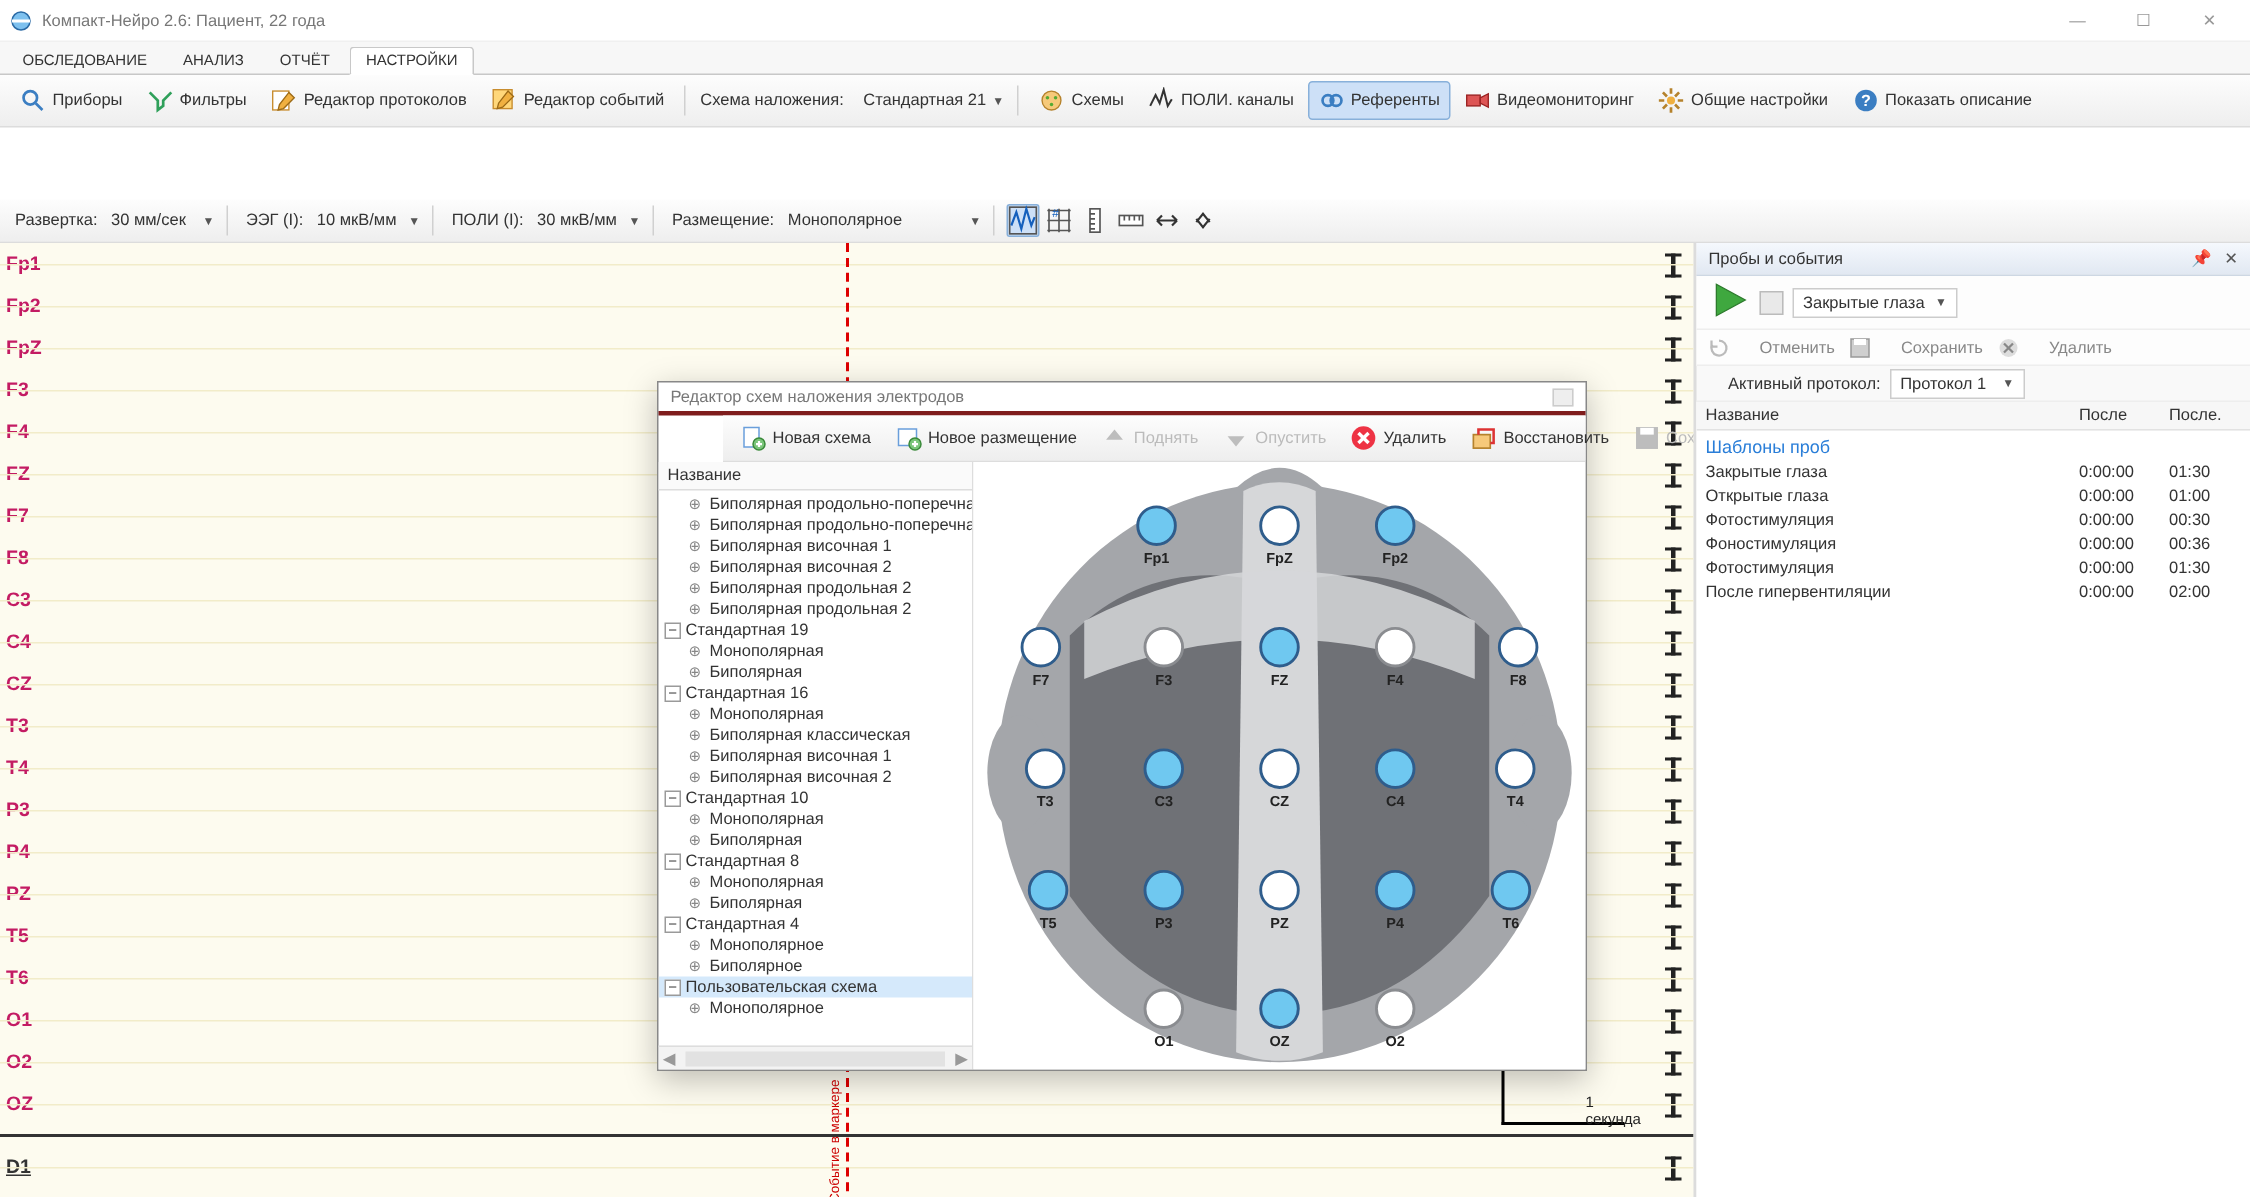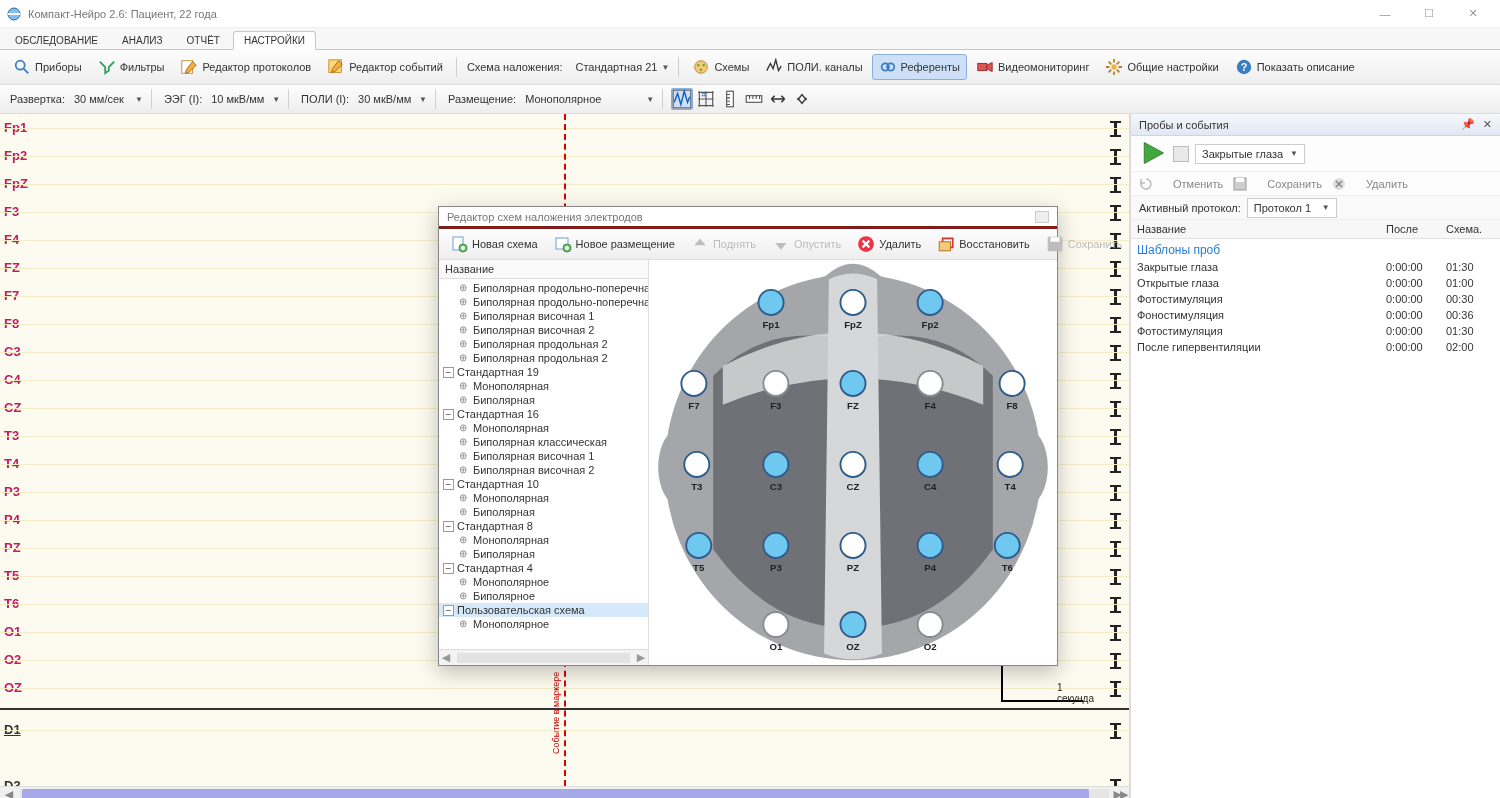--- a/index.html
+++ b/index.html
@@ -82,20 +82,21 @@
   .sep { width:1px; height:20px; background:#d0d0d0; margin:0 4px; }
   .lbl { padding: 0 4px; }
   .dd { display:inline-flex; align-items:center; gap:2px; padding:2px 2px 2px 6px; border:1px solid transparent; }
   .dd .caret { font-size: 8px; color:#555; margin-left:2px; }
 
   .toolbar2 {
     display:flex; align-items:center; gap:4px;
     padding: 3px 6px;
     background: linear-gradient(#fdfdfd, #eee);
     border-bottom: 1px solid var(--border-light);
+    margin-top: 48px;
   }
   .field { display:inline-flex; align-items:center; gap:3px; }
   .val { min-width:60px; padding:2px 2px; }
   .caret { font-size:8px; color:#555; }
   .iconbtn {
     width:22px; height:22px; display:inline-flex; align-items:center; justify-content:center;
     border:1px solid transparent; border-radius:2px;
   }
   .iconbtn.pressed { border-color:#88b0da; background:var(--ref-pressed); }
 
@@ -158,21 +159,21 @@
 
   
   .popup {
     position:absolute; left:438px; top:92px; width:620px; height:460px;
     background:#fff; border:1px solid #888; box-shadow: 0 6px 20px rgba(0,0,0,.25);
     display:flex; flex-direction:column;
   }
   .popup .phdr { height:22px; display:flex; align-items:center; padding:0 8px; color:#777; font-size:11px; border-bottom:3px solid #7f1d1d;}
   .popup .ptoolbar {
     display:flex; align-items:flex-start; gap:2px; padding:2px 4px;
-    background:linear-gradient(#fdfdfd,#eee); border-bottom:1px solid #ddd;
+    background:linear-gradient(#fdfdfd,#eee); border-bottom:1px solid #ddd;margin-left:43px;
   }
   .popup .pbody { flex:1; display:flex; overflow:hidden; }
   .popup .pleft { width:210px; border-right:1px solid #ddd; display:flex; flex-direction:column; }
   .popup .treearea { flex:1; overflow-y:scroll; overflow-x:hidden; }
   .popup .treehdr { font-size:11px; padding:3px 6px; border-bottom:1px solid #ddd; background:#fafafa;}
   .tree { list-style:none; margin:0; padding:2px 0; font-size:11px; }
   .tree li { padding:1px 0 1px 18px; white-space:nowrap; position:relative; }
   .tree li.node > .exp { position:absolute; left:4px; top:2px; width:11px; height:11px; border:1px solid #9a9a9a; background:#fff; text-align:center; line-height:9px; font-size:10px; color:#444;}
   .tree li.child { padding-left:34px; }
   .tree li.child::before { content:"⊕"; position:absolute; left:20px; top:1px; font-size:10px; color:#888;}
@@ -194,21 +195,21 @@
   }
   .rphdr .pin { margin-left:auto; margin-right:8px; font-size:11px; color:#555;}
   .rphdr .x { color:#555; }
   .rp-row1 { height:36px; display:flex; align-items:center; gap:6px; padding:0 8px; background:#fdfdfd; border-bottom:1px solid #eee;}
   .playbtn svg{ width:28px; height:28px; }
   .stopbox { width:16px;height:16px;border:1px solid #bbb;background:#e9e9e9;}
   .combo { padding:3px 6px; border:1px solid #ccc; background:#fff; min-width:110px; display:flex; align-items:center;}
   .combo .caret{margin-left:auto;}
   .rp-row2 { height:24px; display:flex; align-items:center; gap:10px; padding:0 8px; background:#fdfdfd; border-bottom:1px solid #eee; color:#888;}
   .smallbtn { display:inline-flex; align-items:center; gap:20px; color:#888;}
-  .rp-row3 { height:24px; display:flex; align-items:center; gap:6px; padding:0 8px; border-bottom:1px solid #eee;}
+  .rp-row3 { height:24px; display:flex; align-items:center; gap:6px; padding:0 21px; border-bottom:1px solid #eee;}
   .rp-table { flex:1; overflow:auto; background:#fff;}
   .rp-table table { width:100%; border-collapse:collapse; font-size:11px;}
   .rp-table th { text-align:left; font-weight:normal; padding:3px 6px; border-bottom:1px solid #e2e2e2; background:#f7f7f7;}
   .rp-table td { padding:2px 6px; }
   .rp-table .grouphdr td { color: var(--link-blue); font-size:12px; padding-top:4px;}
 
 </style>
 </head>
 <body>
 
@@ -732,21 +733,21 @@
           <span>Протокол 1</span>
           <span class="caret">▼</span>
         </div>
      </div>
      <div class="rp-table">
         <table>
           <thead>
             <tr>
             <th>Название</th>
             <th style="width:60px">После</th>
-            <th style="width:60px">Схема.</th>
+            <th style="width:60px">После.</th>
           </tr>
           </thead>
           <tbody id="rtbody">
             <tr class="grouphdr">
               <td colspan="3">Шаблоны проб</td>
             </tr>
             <tr>
               <td>Закрытые глаза</td>
               <td>0:00:00</td>
               <td>01:30</td>

